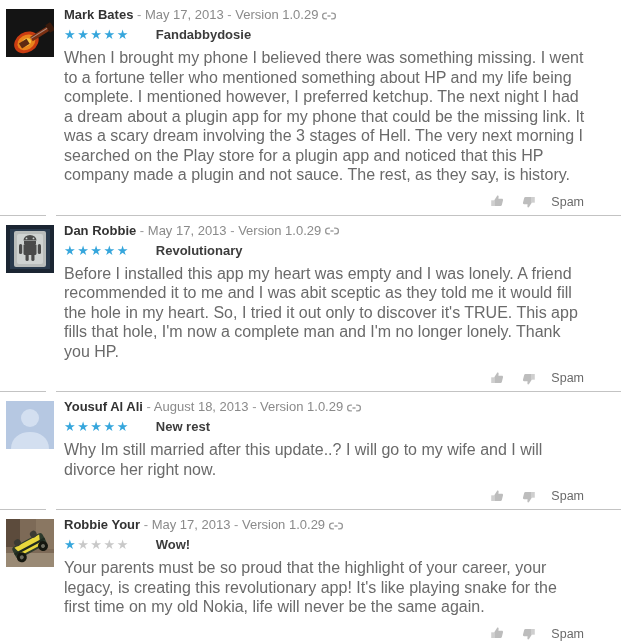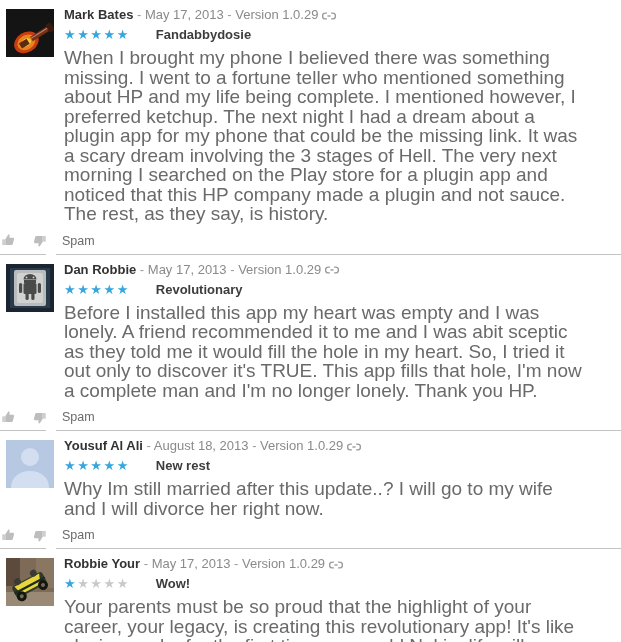--- a/index.html
+++ b/index.html
@@ -90,31 +90,31 @@
   .star-on { color: #36a6dc; }
   .star-off { color: #c9c9c9; }
   .review-title {
     font-weight: bold;
     color: #3c3c3c;
     font-size: 13px;
     margin-left: 26px;
   }
 
   .review-text {
-    font-size: 19px;
+    font-size: 16px;
     line-height: 19.5px;
     color: #6a6a6a;
     margin: 0;
     text-align: left;
   }
 
   .actions {
     display: flex;
     align-items: center;
-    justify-content: flex-start;
+    justify-content: flex-end;
     gap: 14px;
     padding: 4px 17px 0 0;
     height: 26px;
   }
   .thumb {
     width: 17px;
     height: 17px;
     display: inline-block;
     cursor: pointer;
   }

